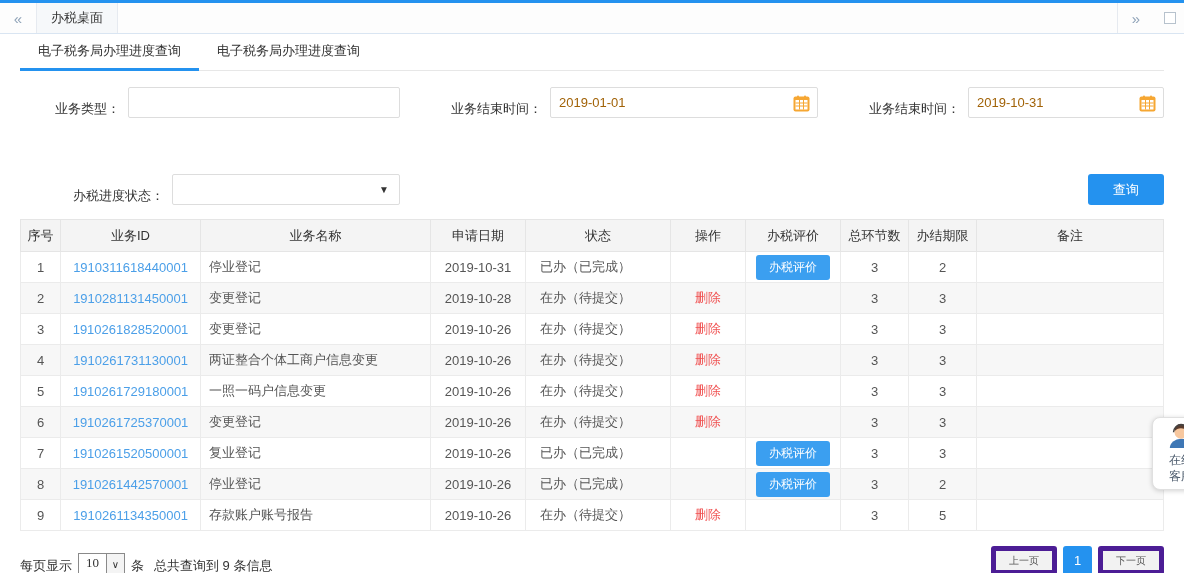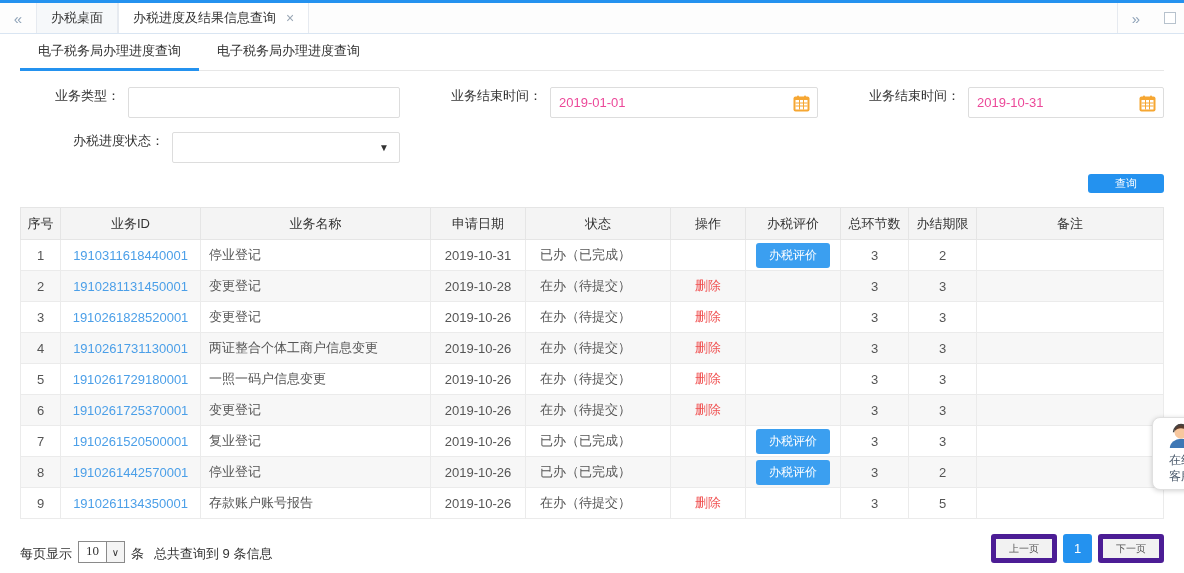--- a/index.html
+++ b/index.html
@@ -22,31 +22,31 @@
   .strip-right{margin-left:auto;display:flex;align-items:center;border-left:1px solid #e6eaf0;padding:0 8px;gap:18px;}
   .expand-btn{color:#8fa3b8;font-size:15px;cursor:pointer;padding:0 6px;}
   .max-btn{width:12px;height:12px;border:1px solid #b7c2cd;background:#fff;cursor:pointer;}
   
   .subtabs{margin:2px 20px 0;display:flex;border-bottom:1px solid #e7e7e7;}
   .subtab{padding:6px 18px 10px;font-size:13px;color:#333;cursor:pointer;position:relative;}
   .subtab.active{font-weight:bold;font-weight:normal;}
   .subtab.active::after{content:"";position:absolute;left:0;right:0;bottom:-1px;height:3px;background:var(--accent);}
   
   .filters{padding:16px 20px 0;}
-  .frow{display:flex;align-items:flex-start;margin-bottom:14px;}
+  .frow{display:flex;align-items:flex-end;margin-bottom:14px;}
   .flabel{font-size:13px;color:#333;text-align:right;padding-right:8px;white-space:nowrap;}
   .w1{width:108px;} .w2{width:150px;} .w3{width:150px;} .w4{width:152px;}
   .tinput{height:31px;border:1px solid #ddd;border-radius:2px;background:#fff;font-size:13px;color:#555;padding:0 8px;outline:none;}
   .type-input{width:272px;}
-  .date-box{height:31px;border:1px solid #ddd;border-radius:2px;background:#fff;display:flex;align-items:center;padding:0 8px;color:#ec4899;position:relative;}
+  .date-box{height:31px;border:1px solid #ddd;border-radius:2px;background:#fff;display:flex;align-items:center;padding:0 8px;color:#a16207;position:relative;}
   .date-1{width:268px;} .date-2{flex:1;}
   .cal-ico{position:absolute;right:7px;top:7px;cursor:pointer;}
   .sel-box{width:228px;height:31px;border:1px solid #ddd;border-radius:2px;background:#fff;position:relative;cursor:pointer;}
   .sel-caret{position:absolute;right:10px;top:9px;font-size:10px;color:#333;}
-  .btn-query{margin-left:auto;width:76px;height:19px;background:var(--accent);color:#fff;border:none;border-radius:3px;font-size:11px;cursor:pointer;margin-top:42px;}
+  .btn-query{margin-left:auto;width:76px;height:31px;background:var(--accent);color:#fff;border:none;border-radius:3px;font-size:13px;cursor:pointer;margin-top:42px;}
   
   table.grid{margin:3px 20px 0;width:1144px;border-collapse:collapse;table-layout:fixed;font-size:13px;}
   .grid th{background:#f4f4f4;height:32px;font-weight:normal;color:#333;border:1px solid #e5e5e5;}
   .grid td{height:31px;border:1px solid #ebebeb;color:#555;text-align:center;overflow:hidden;white-space:nowrap;}
   .grid tbody tr:nth-child(even){background:#f7f7f7;}
   .c-name{text-align:left !important;padding-left:8px;}
   .c-status{text-align:left !important;padding-left:14px;}
   .id-link{color:var(--link);text-decoration:none;cursor:pointer;}
   .c-links{color:var(--link);}
   .c-deadline{color:#666;}
@@ -69,24 +69,20 @@
     font-size:12px;color:#49586a;line-height:16px;cursor:pointer;}
 </style>
 </head>
 <body>
 
 <div class="topline"></div>
 <div class="tabstrip">
   <span class="collapse-btn">«</span>
   <div class="wtab">
     <span>办税桌面</span>
-  </div>
-  <div class="wtab active">
-    <span>办税进度及结果信息查询</span>
-    <span class="close">×</span>
   </div>
   <div class="strip-right">
     <span class="expand-btn">»</span>
     <span class="max-btn"></span>
   </div>
 </div>
 
 <div class="subtabs">
   <div class="subtab active">电子税务局办理进度查询</div>
   <div class="subtab">电子税务局办理进度查询</div>

